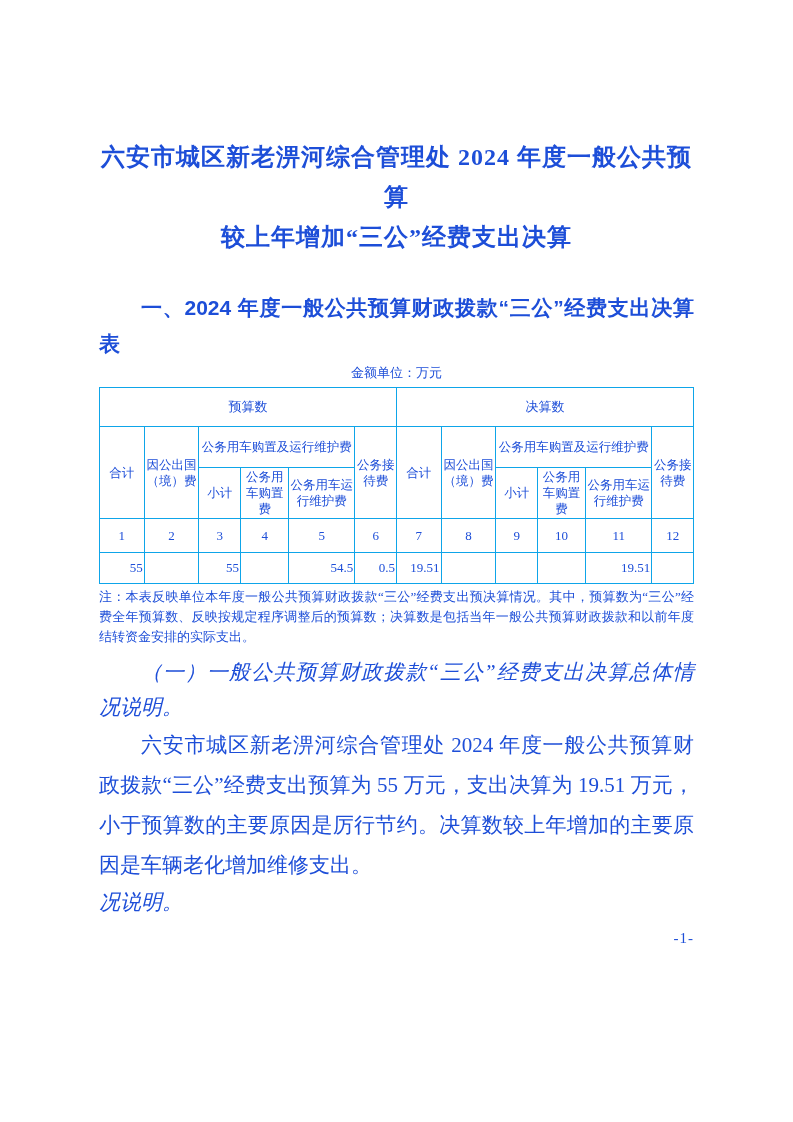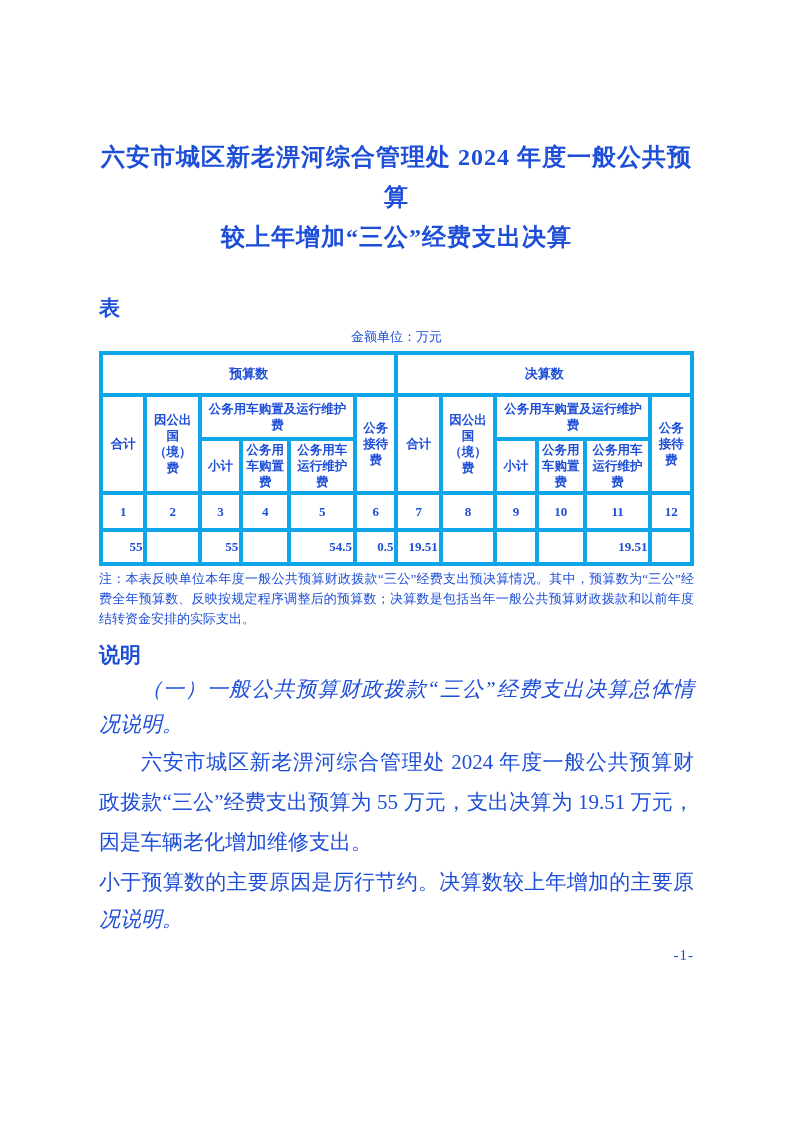--- a/index.html
+++ b/index.html
@@ -55,22 +55,22 @@
   }
   
   table.budget {
     margin-top: 4px;
     width: 100%;
     border-collapse: collapse;
     table-layout: fixed;
     font-size: 12.5px;
   }
   table.budget td, table.budget th {
-    border: 4px solid #0ea5e9;
-    font-weight: bold;
+    border: 1px solid #0ea5e9;
+    font-weight: normal;
     text-align: center;
     vertical-align: middle;
     padding: 1px 1px;
     line-height: 16px;
     overflow: hidden;
   }
   table.budget tr.r-group th { height: 36px; font-size: 13px; }
   table.budget tr.r-head th { height: 38px; }
   table.budget tr.r-subhead th { height: 38px; }
   table.budget tr.r-nums td { height: 31px; font-size: 13px; }
@@ -100,20 +100,21 @@
 <body>
 
 <div class="sheet">
 
   <div class="doc-title">
     <span class="ln">六安市城区新老淠河综合管理处 2024 年度一般公共预算</span>
     <span class="ln">较上年增加“三公”经费支出决算</span>
   </div>
 
   <div class="sec-heading first">
+    <span class="ln indent jl">一、2024 年度一般公共预算财政拨款“三公”经费支出决算</span>
     <span class="ln">表</span>
   </div>
 
   <div class="unit-label">金额单位：万元</div>
 
   <table class="budget">
     <colgroup>
       <col style="width:7.5%">
         <col style="width:9.2%">
         <col style="width:7.0%">
@@ -177,33 +178,32 @@
       <td></td>
       <td>19.51</td>
       <td></td>
     </tr>
   </tbody>
     </table>
 
   <div class="table-note">注：本表反映单位本年度一般公共预算财政拨款“三公”经费支出预决算情况。其中，预算数为“三公”经费全年预算数、反映按规定程序调整后的预算数；决算数是包括当年一般公共预算财政拨款和以前年度结转资金安排的实际支出。</div>
 
   <div class="sec-heading second">
-    <span class="ln">说明</span>
   </div>
 
   <div class="sub-heading">
     <span class="ln indent jl">（一）一般公共预算财政拨款“三公”经费支出决算总体情</span>
     <span class="ln">况说明。</span>
   </div>
 
   <div class="body-para">
     <span class="ln indent jl">六安市城区新老淠河综合管理处 2024 年度一般公共预算财</span>
     <span class="ln jl">政拨款“三公”经费支出预算为 55 万元，支出决算为 19.51 万元，</span>
+    <span class="ln jl">小于预算数的主要原因是厉行节约。决算数较上年增加的主要原</span>
     <span class="ln">因是车辆老化增加维修支出。</span>
-    <span class="ln jl">小于预算数的主要原因是厉行节约。决算数较上年增加的主要原</span>
   </div>
 
   <div class="sub-heading">
     <span class="ln">况说明。</span>
   </div>
 
   <div class="page-num">-1-</div>
 
 </div>
 

